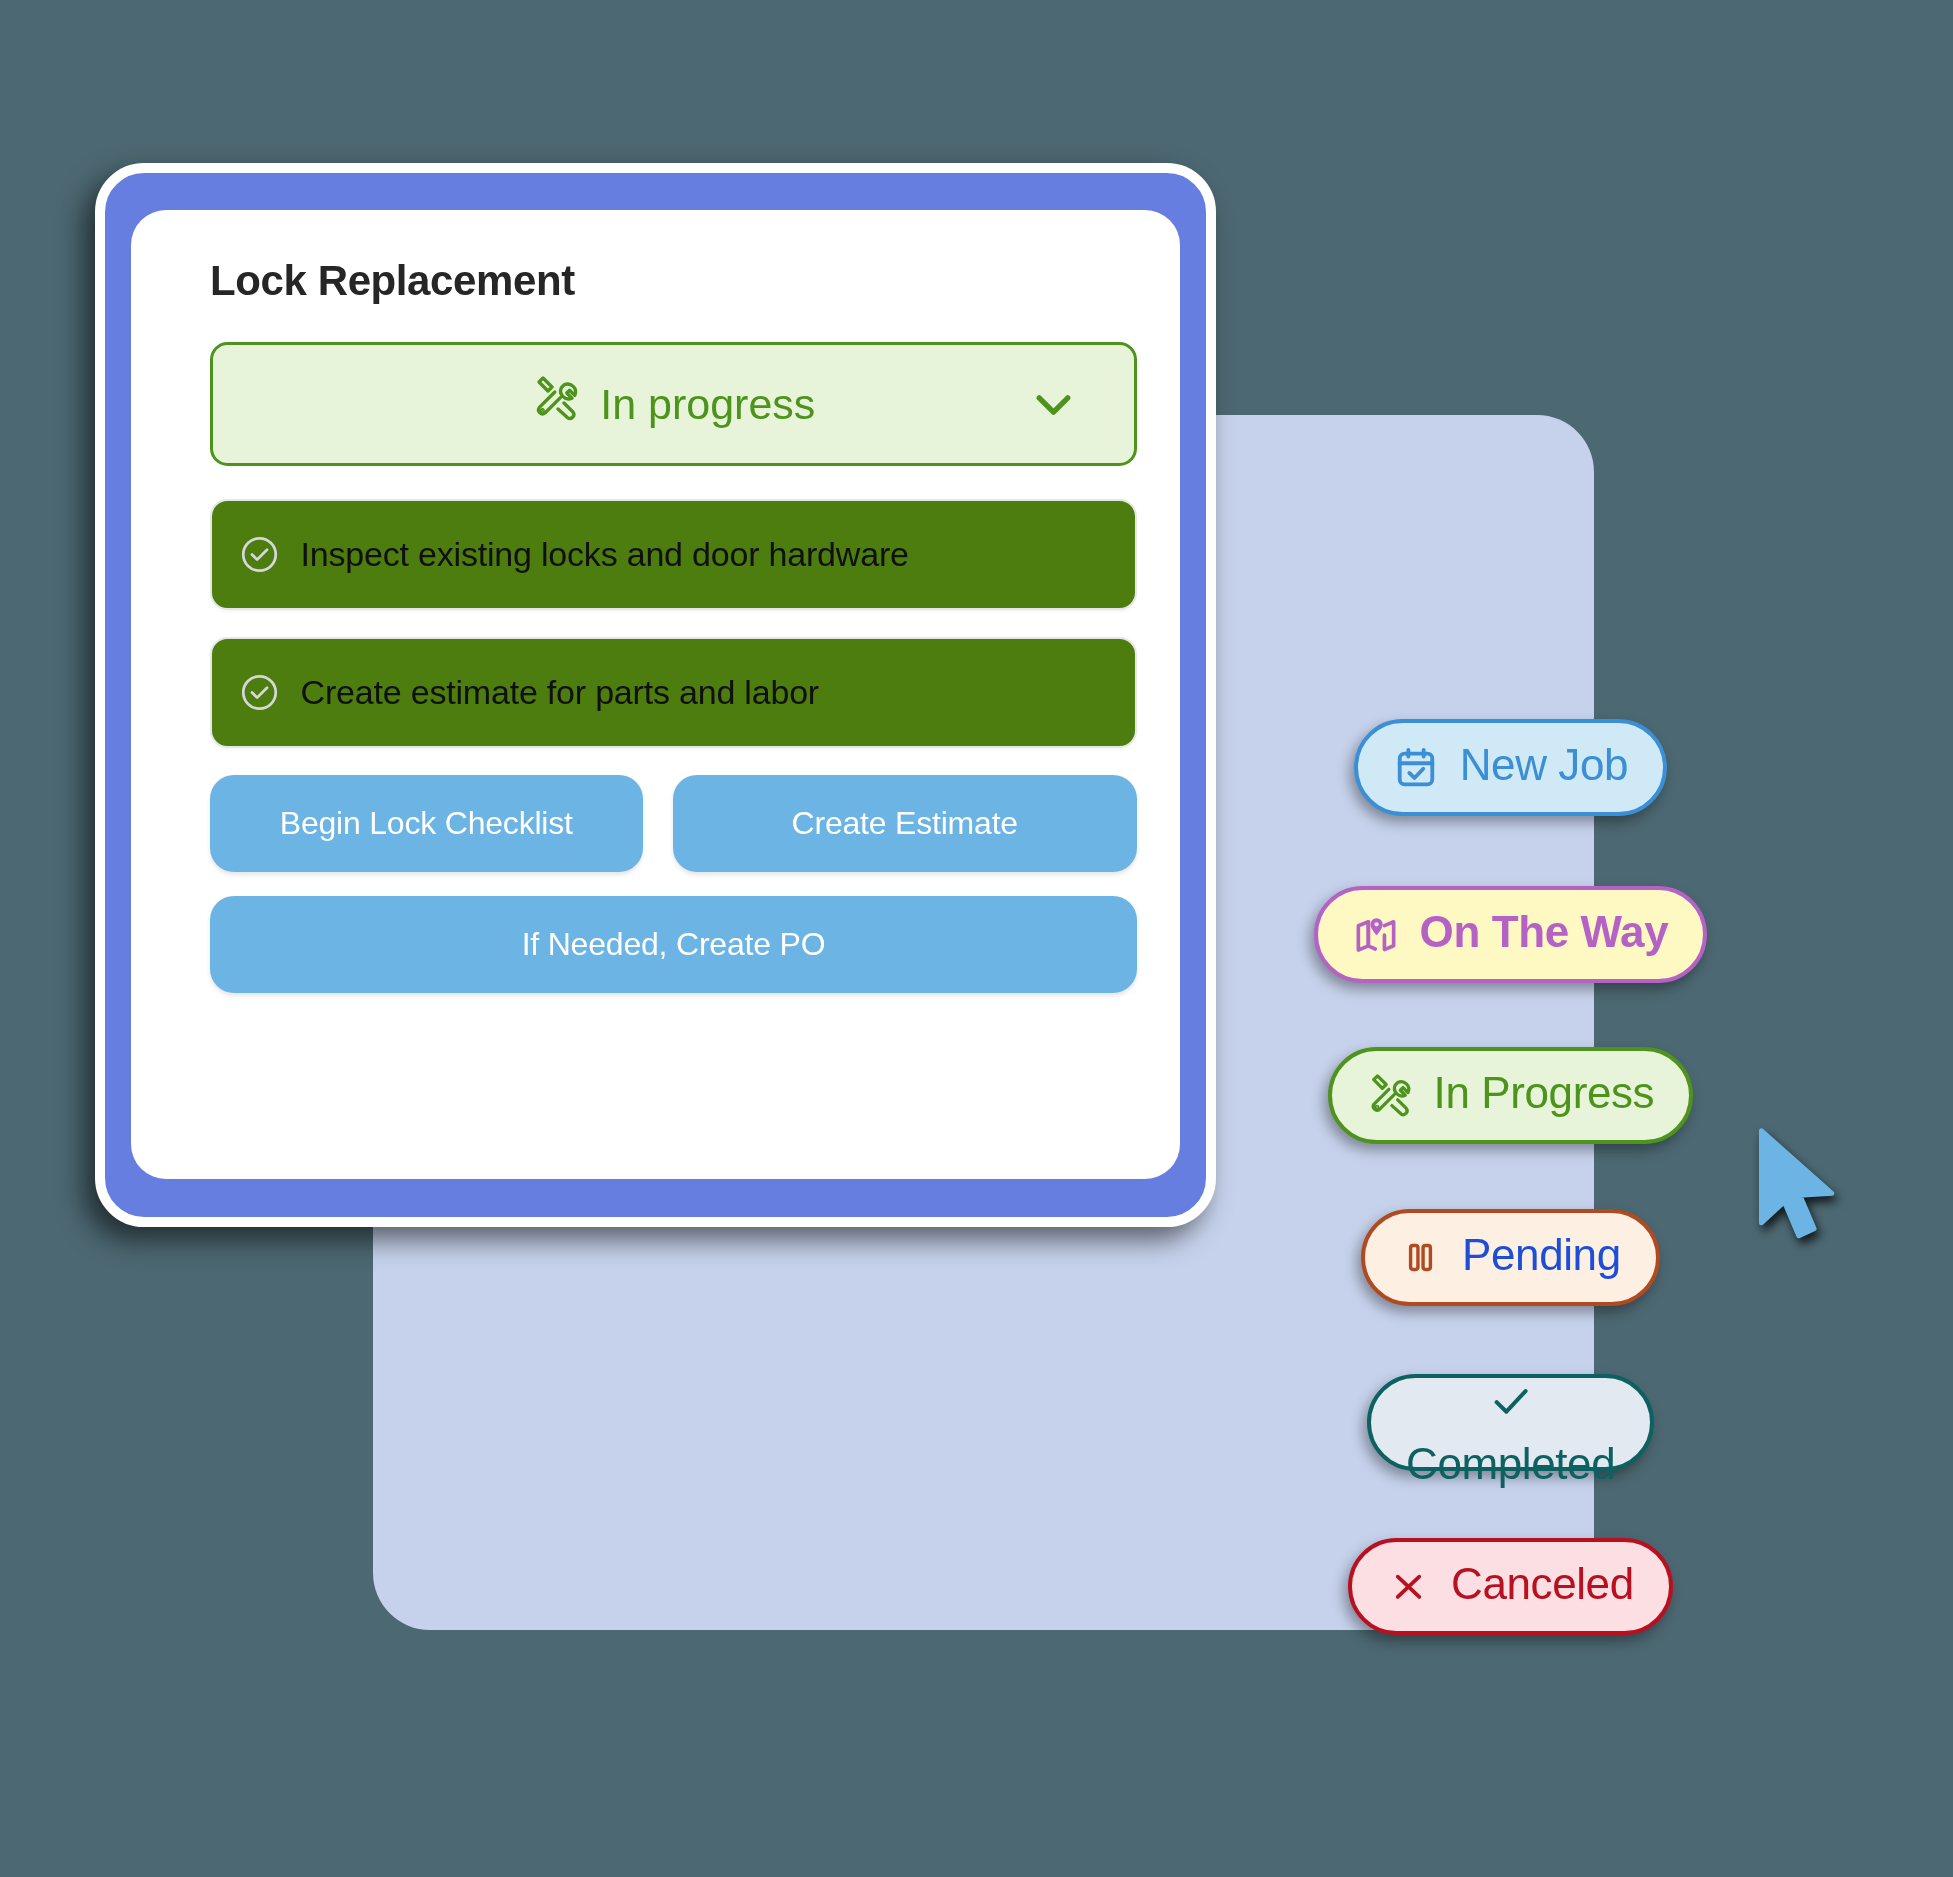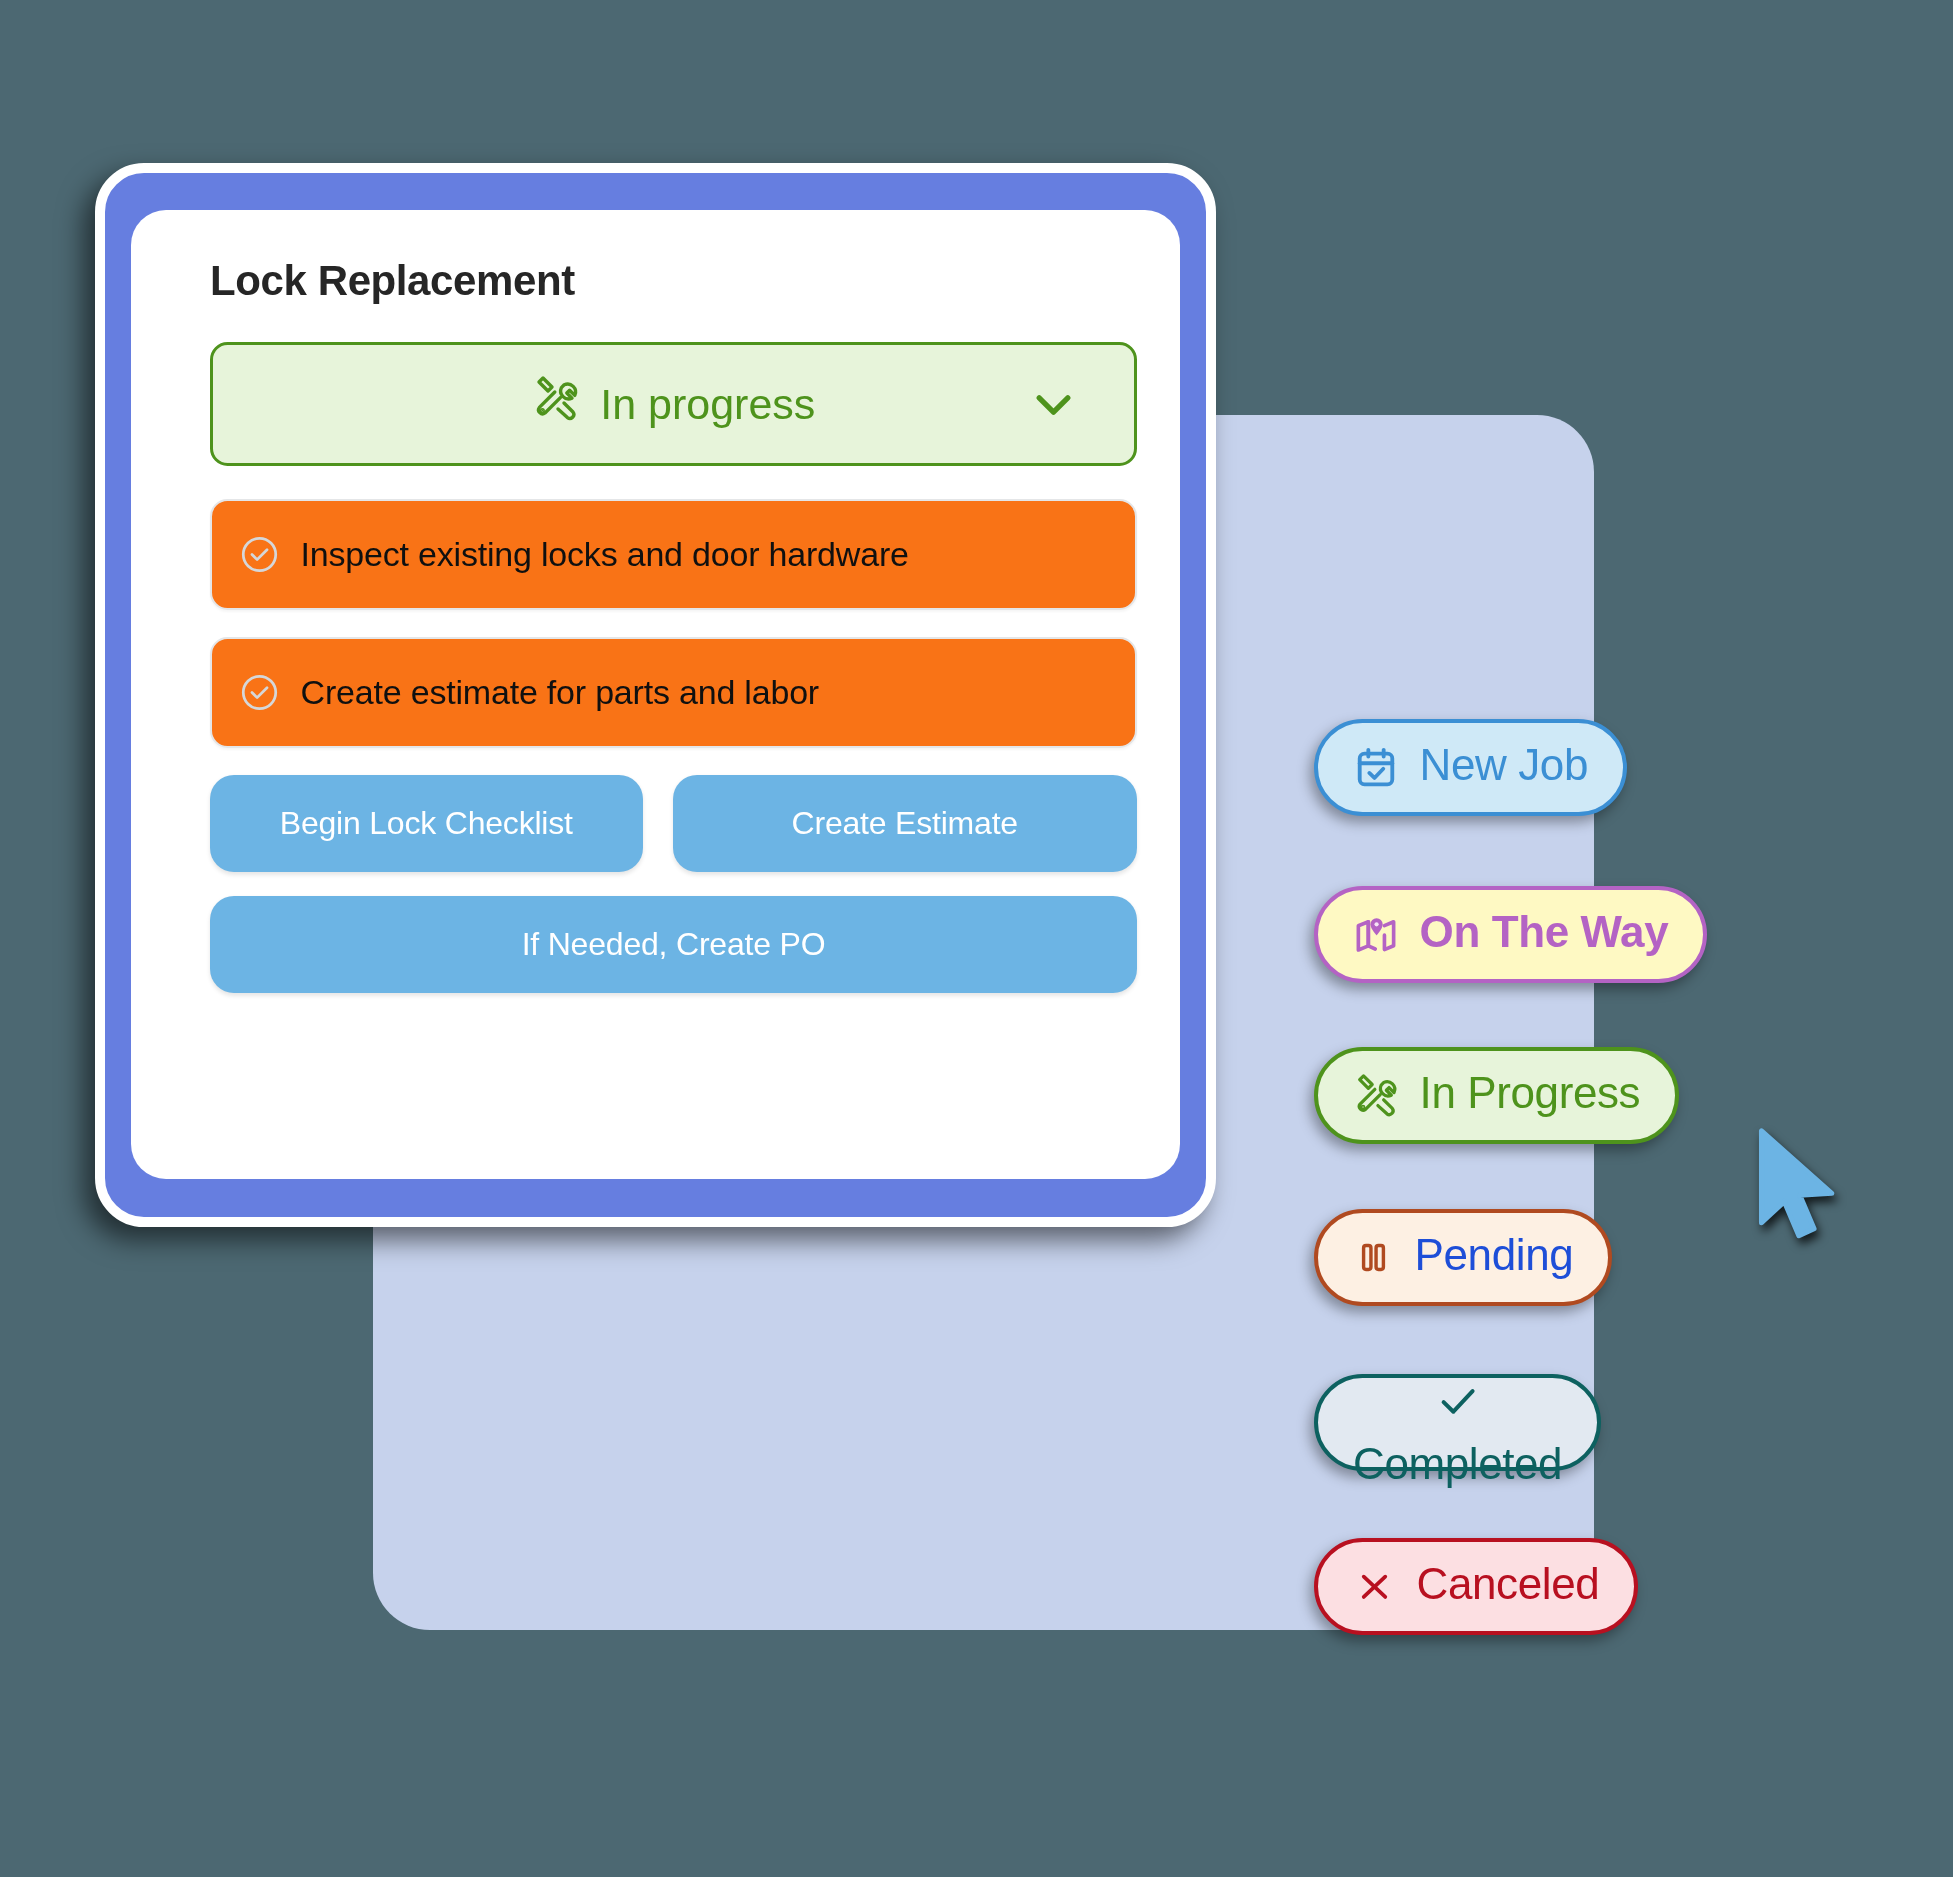--- a/index.html
+++ b/index.html
@@ -105,21 +105,21 @@
     display: flex;
   }
 
   
   .check-item {
     width: 927px;
     height: 111px;
     box-sizing: border-box;
     border: 2.4px solid #e4e6e8;
     border-radius: 17.5px;
-    background: #f97316;
+    background: #4d7c0f;
     display: flex;
     align-items: center;
     padding-left: 27px;
     margin-bottom: 27px;
     box-shadow: 0 1.6px 2.4px rgba(0,0,0,0.04);
   }
   .check-item .ck-icon {
     flex: 0 0 auto;
     margin-right: 20.6px;
     display: flex;
@@ -162,21 +162,21 @@
   }
 
   
   #pill-list {
     position: absolute;
     left: 1314px;
     top: 719px;
     z-index: 3;
     display: flex;
     flex-direction: column;
-    align-items: flex-start;
+    align-items: center;
   }
   .pill {
     display: flex;
     align-items: center;
     gap: 20.6px;
     border-radius: 793px;
     border: 4px solid;
     box-sizing: border-box;
     padding: 0 35px;
     height: 97px;

